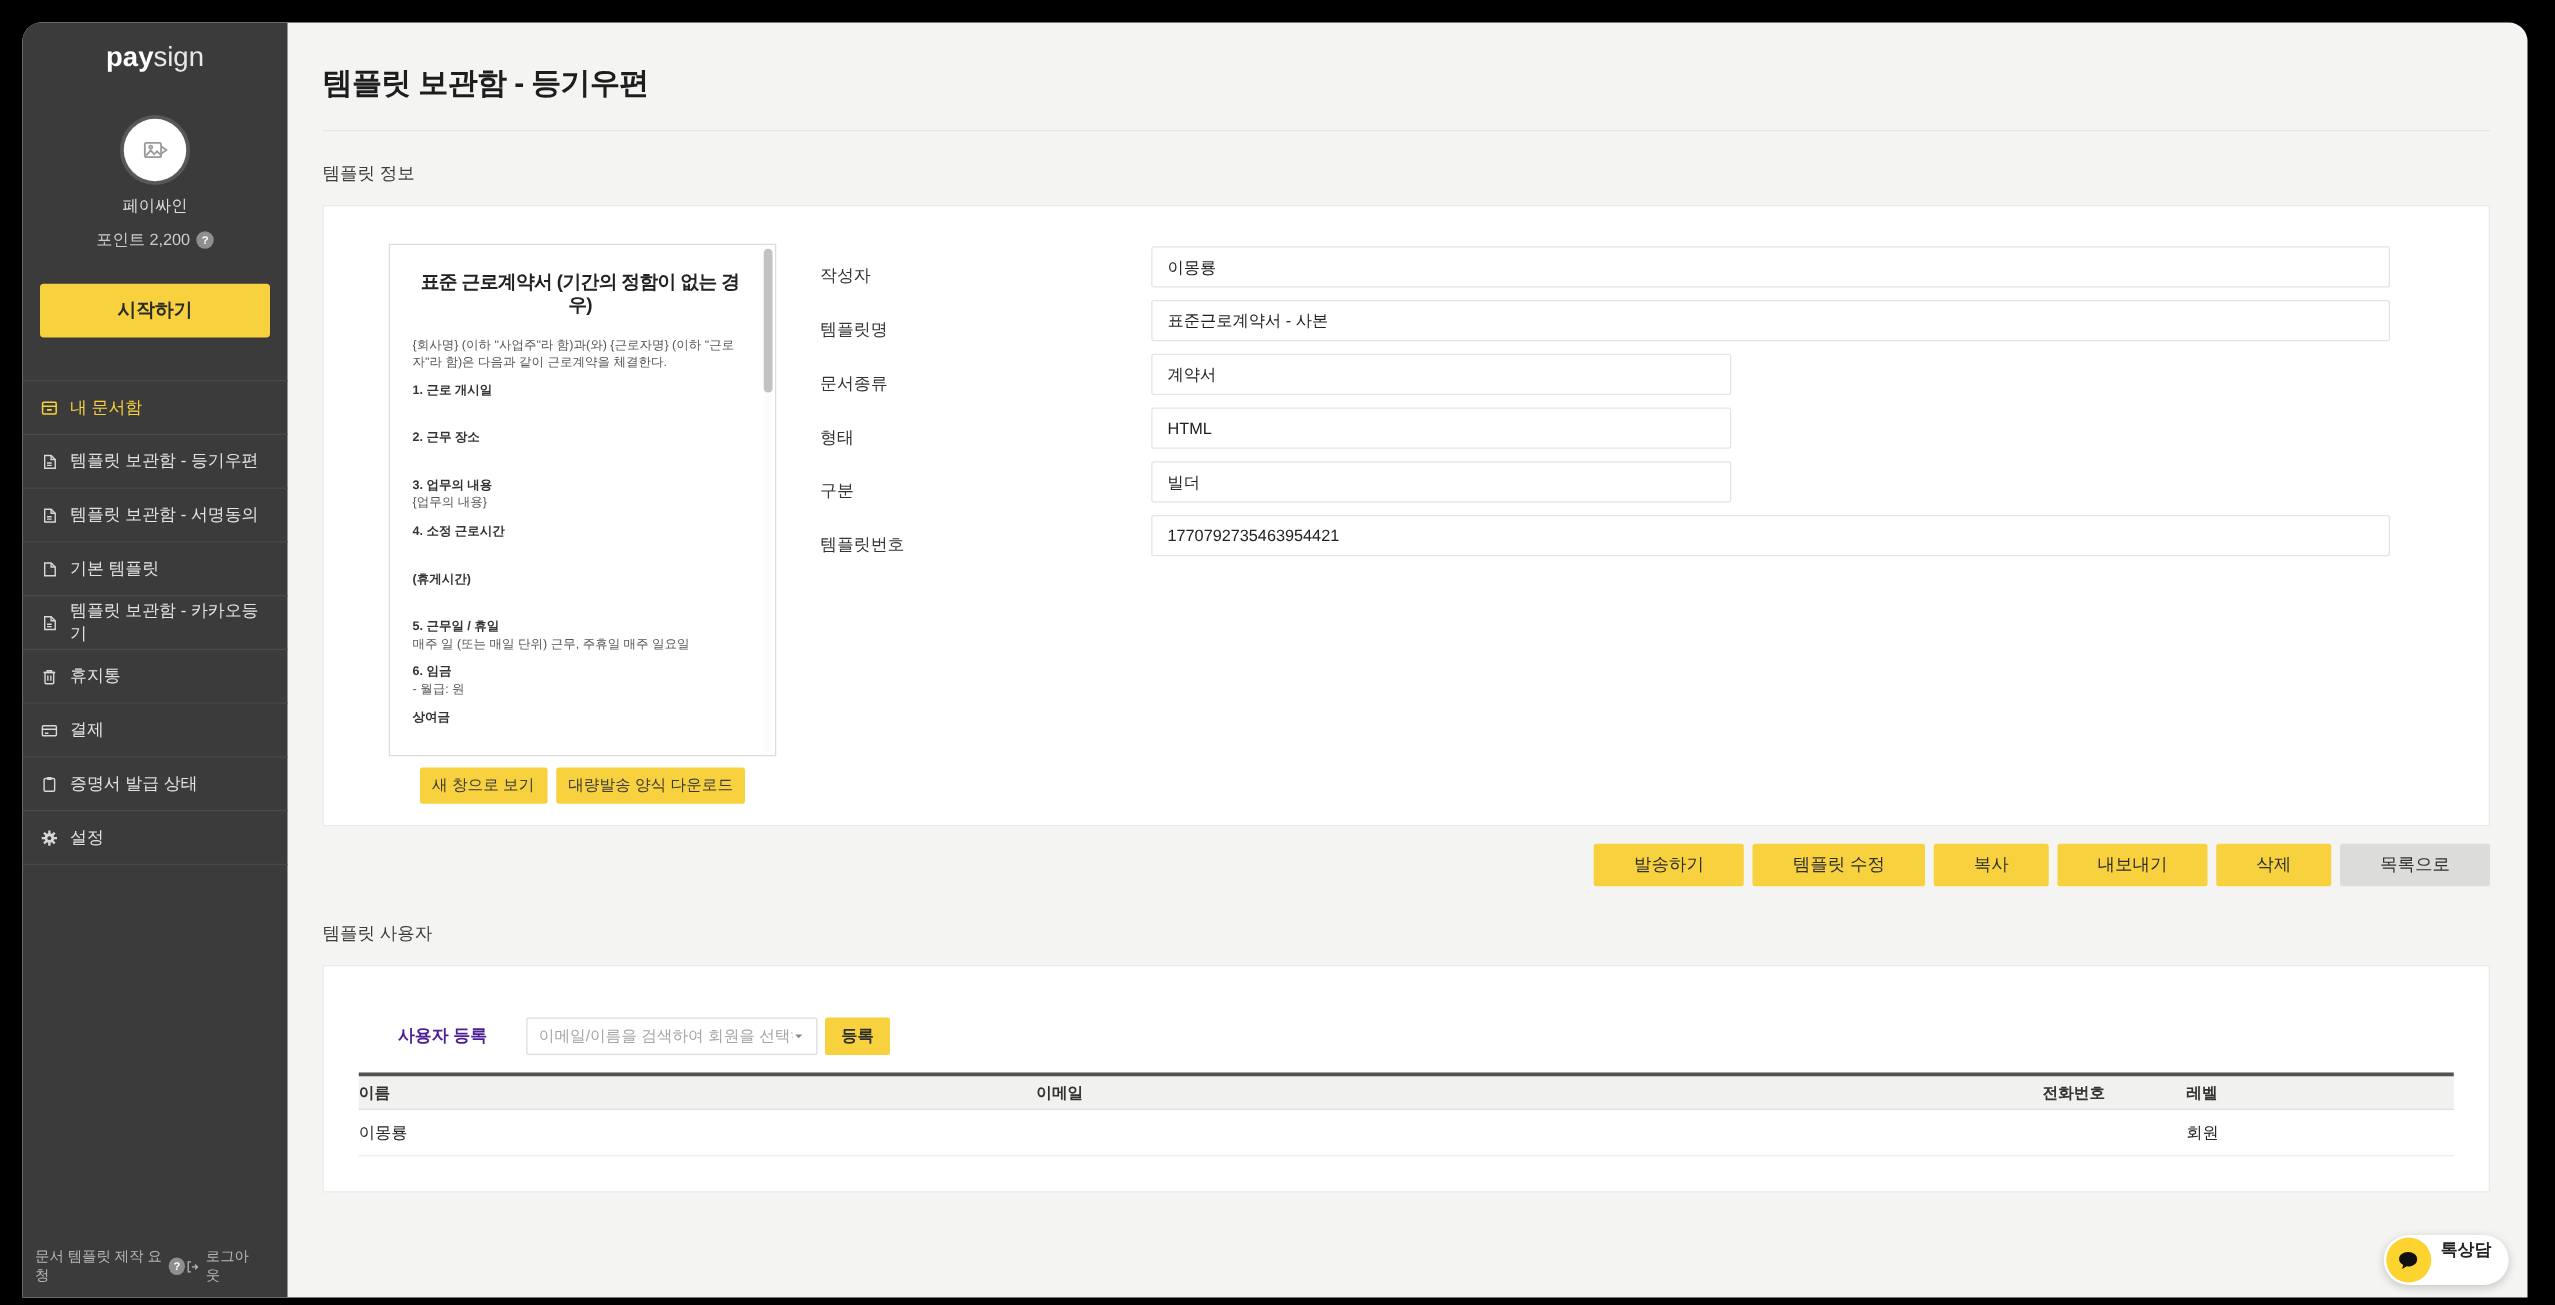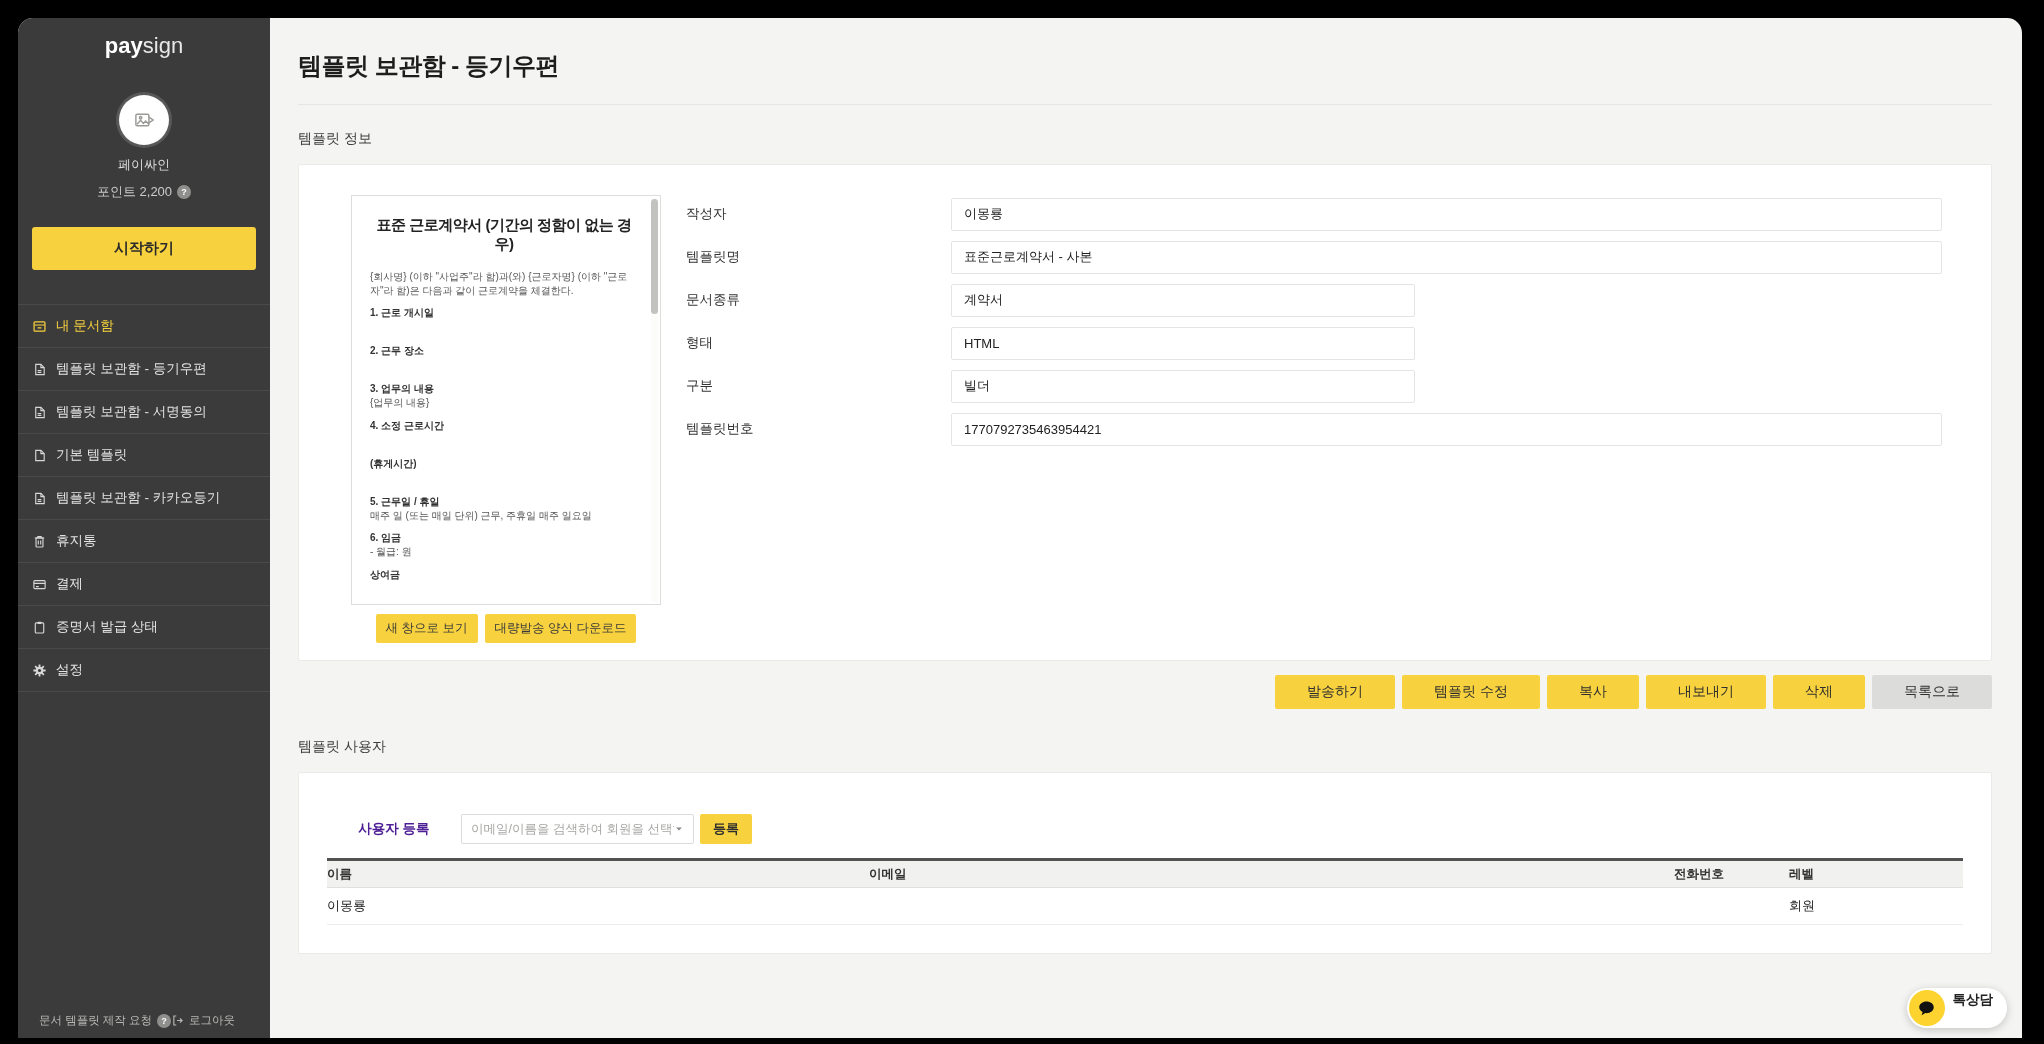--- a/index.html
+++ b/index.html
@@ -5,21 +5,21 @@
   * { margin:0; padding:0; box-sizing:border-box; }
   html,body { background:#000; }
   body { font-family:"Liberation Sans","DejaVu Sans",sans-serif; }
   #canvas { position:relative; width:2044px; height:1044px; background:#000; overflow:hidden; }
 
   
   .app { position:absolute; left:18px; top:18px; width:2004px; height:1020px;
          border-radius:15px 15px 0 0; overflow:hidden; display:flex; background:#f4f4f2; }
 
   
-  .sidebar { width:252px; flex:none; background:#3b3b3b; position:relative; display:flex; flex-direction:column; }
+  .sidebar { width:212px; flex:none; background:#3b3b3b; position:relative; display:flex; flex-direction:column; }
   .logo { text-align:center; padding-top:15px; font-size:22px; color:#fff; letter-spacing:0; }
   .logo b { font-weight:700; }
   .logo span { font-weight:400; color:#e8e8e8; }
   .avatar { width:50px; height:50px; border-radius:50%; background:#fff; margin:36px auto 0;
             display:flex; align-items:center; justify-content:center; box-shadow:0 0 0 3px rgba(255,255,255,.15); }
   .profile-name { text-align:center; color:#dddddd; font-size:13px; margin-top:11px; }
   .profile-points { text-align:center; color:#cccccc; font-size:13px; margin-top:9px;
                     display:flex; align-items:center; justify-content:center; gap:5px; }
   .qbadge { display:inline-flex; width:14px; height:14px; border-radius:50%; background:#8f8f8d;
             color:#fff; font-size:9px; font-weight:700; align-items:center; justify-content:center; }
@@ -55,21 +55,21 @@
   .pv-title { font-size:15px; font-weight:700; text-align:center; color:#222; margin:4px 0 16px; letter-spacing:-0.5px; }
   .pv-p { font-size:10px; color:#555; line-height:1.35; }
   .pv-h { font-size:10px; font-weight:700; color:#333; margin-top:9px; line-height:1.4; }
   .pv-gap { margin-bottom:24px; }
   .preview-actions { margin-top:9px; display:flex; justify-content:center; gap:7px; }
   .mini-btn { border:none; background:#f8d23e; color:#3a3a3a; font-size:12.5px; padding:6px 10px;
               border-radius:2px; font-family:inherit; cursor:pointer; }
 
   
   .form-col { flex:1; padding-left:25px; padding-top:3px; }
-  .frow { display:flex; align-items:center; height:32px; margin-bottom:11px; }
+  .frow { display:flex; align-items:flex-end; height:32px; margin-bottom:11px;margin-left:10px; }
   .flabel { width:265px; flex:none; font-size:13.5px; color:#333; }
   .finput { height:33px; border:1px solid #e4e4e2; border-radius:2px; background:#fff; font-size:13px;
             color:#222; padding:0 12px; font-family:inherit; }
   .finput.wide { width:991px; }
   .finput.short { width:464px; }
 
   
   .actions { margin-top:14px; display:flex; justify-content:flex-end; gap:7px; }
   .act-btn { height:34px; border:none; border-radius:2px; background:#f8d23e; color:#2e2e2e;
              font-size:14px; padding:0 32px; font-family:inherit; cursor:pointer; }

